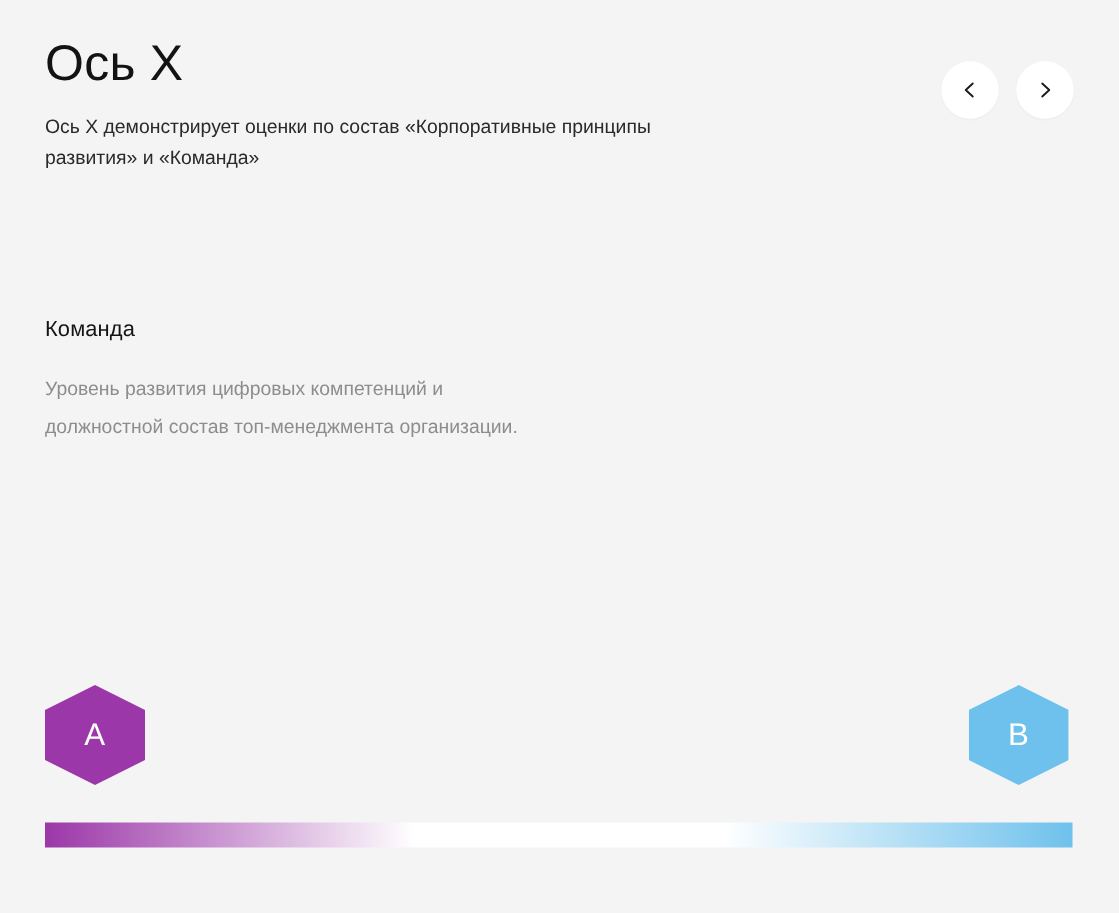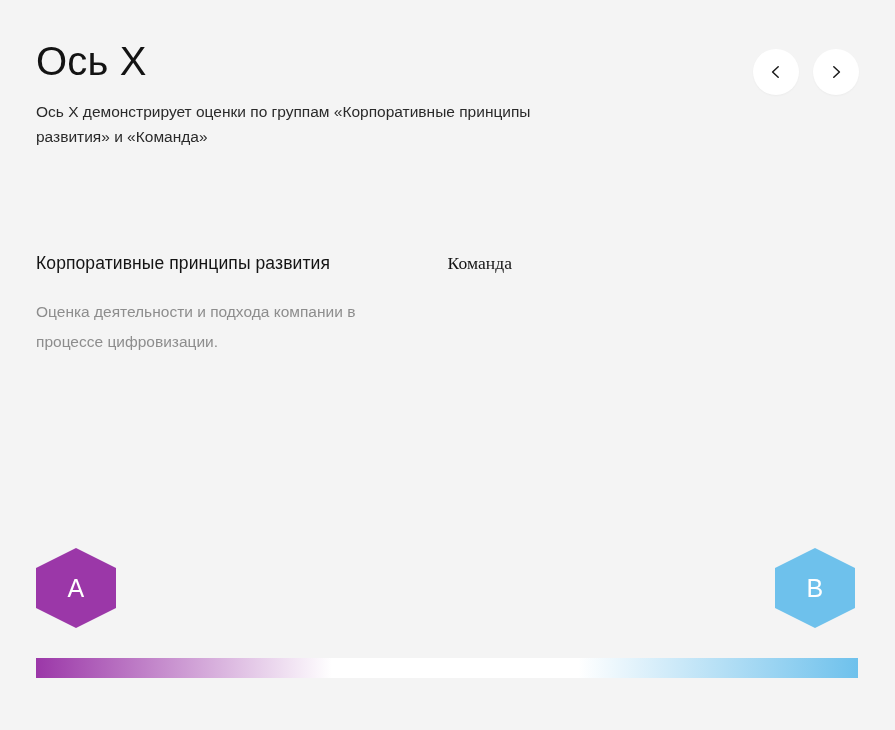--- a/index.html
+++ b/index.html
@@ -20,21 +20,21 @@
 
   .slide {
     position: absolute;
     inset: 0;
   }
 
   
   .header {
     position: absolute;
     left: 36px;
-    top: 40px;
+    top: 30px;
     right: 36px;
   }
   .page-title {
     font-size: 40px;
     font-weight: 400;
     line-height: 1.05;
     letter-spacing: 0.2px;
     color: #131313;
     margin: 0;
     padding: 0;
@@ -146,21 +146,21 @@
     height: 20px;
   }
 </style>
 </head>
 <body style="background: rgb(244, 244, 244);">
 
 <div class="slide">
 
   <div class="header">
     <h1 class="page-title">Ось X</h1>
-    <p class="page-subtitle">Ось X демонстрирует оценки по группам «Корпоративные принципы развития» и «Команда»</p>
+    <p class="page-subtitle">Ось X демонстрирует оценки по состав «Корпоративные принципы развития» и «Команда»</p>
   </div>
 
   <div class="nav-group">
     <button class="nav-btn">
       <span>
         <svg width="16" height="16" viewBox="0 0 16 16" aria-hidden="true">
           <polyline points="10.2,2.8 4.6,8 10.2,13.2"></polyline>
         </svg>
       </span>
     </button>
@@ -168,25 +168,22 @@
       <span>
         <svg width="16" height="16" viewBox="0 0 16 16" aria-hidden="true">
           <polyline points="5.8,2.8 11.4,8 5.8,13.2"></polyline>
         </svg>
       </span>
     </button>
   </div>
 
   <div class="columns">
     <div class="column">
-      <h2 class="col-title">Корпоративные принципы развития</h2>
-      <p class="col-desc">Оценка деятельности и подхода компании в процессе цифровизации.</p>
-    </div>
-    <div class="column">
       <h2 class="col-title">Команда</h2>
+      <p class="col-desc">Уровень развития цифровых компетенций и должностной состав топ-менеджмента организации.</p>
     </div>
   </div>
 
   <div class="hex" id="hex-a" style="background: rgb(155, 55, 168);">
     <span class="hex-label">A</span>
   </div>
 
   <div class="hex" id="hex-b" style="background: rgb(110, 193, 236);">
     <span class="hex-label">B</span>
   </div>

